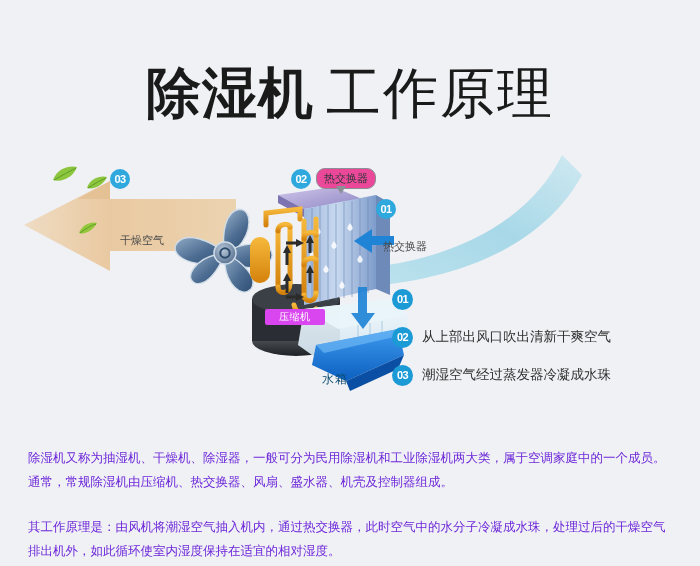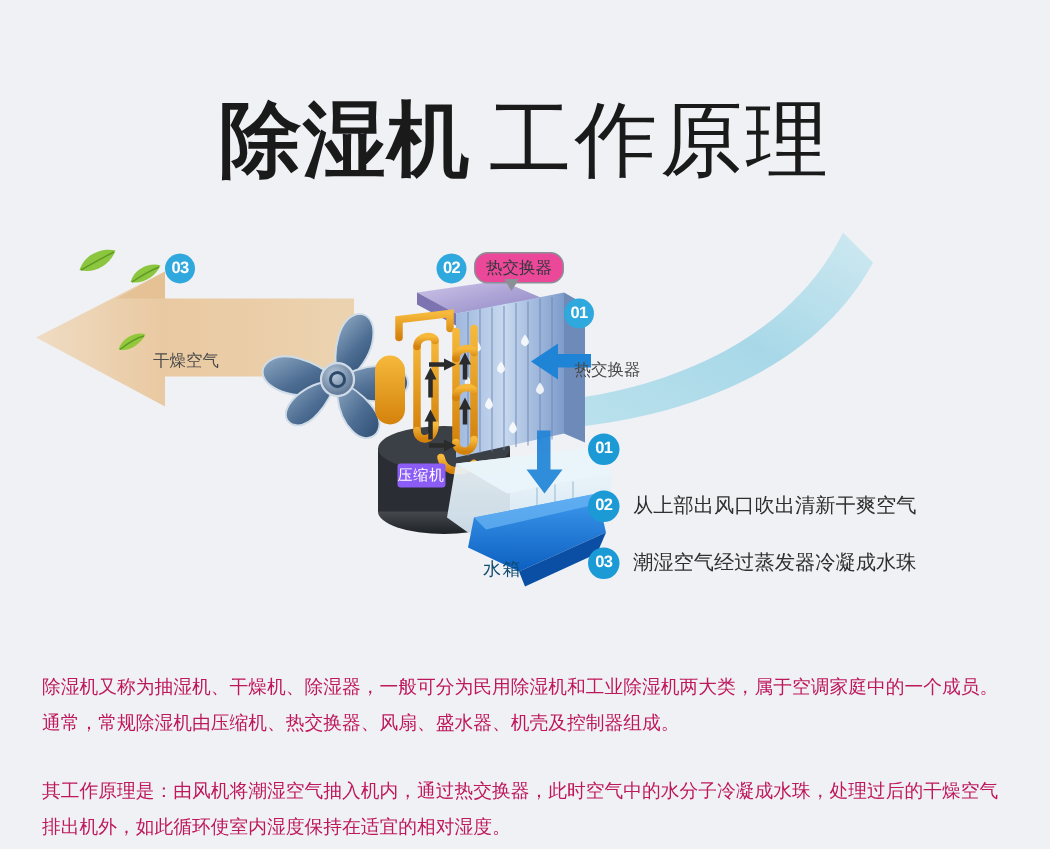--- a/index.html
+++ b/index.html
@@ -56,22 +56,22 @@
     position:absolute; border:1px solid #8b8f96; border-radius:9px;
     background:#ec4899; padding:2px 7px; font-size:11px; color:#33373d;
     white-space:nowrap;
   }
   .callout-tail {
     position:absolute; width:0; height:0;
     border-left:5px solid transparent; border-right:5px solid transparent;
     border-top:8px solid #8b8f96;
   }
   .chip-dark {
-    position:absolute; background:#8b5cf6; color:#fff; font-size:10px;
-    padding:1px 0; border-radius:2px; white-space:nowrap; letter-spacing:0.5px;
+    position:absolute; background:#d946ef; color:#fff; font-size:10px;
+    padding:1px 14px; border-radius:2px; white-space:nowrap; letter-spacing:0.5px;
   }
   .chip-plain {
     position:absolute; color:#0c4a6e; font-size:12px; white-space:nowrap;
     font-weight:400; letter-spacing:1px;
   }
 
   
   .bullets { position:absolute; left:392px; top:256px; width:300px; }
   .bullet-row { display:flex; align-items:center; height:38px; }
   .bullet-badge {
@@ -79,21 +79,21 @@
     color:#fff; font-size:11px; font-weight:700; line-height:21px;
     text-align:center; flex:0 0 auto; letter-spacing:-0.5px;
   }
   .bullet-text {
     margin-left:9px; font-size:13.5px; color:#2f2f2f; white-space:nowrap;
     font-family:"Liberation Sans","DejaVu Sans",sans-serif;
   }
 
   
   .body-copy { position:absolute; left:28px; top:422px; width:646px; }
-  .para { font-size:12.5px; line-height:24px; color:#be185d; }
+  .para { font-size:12.5px; line-height:24px; color:#6d28d9; }
   .para + .para { margin-top:21px;font-family:Liberation Serif, serif; }
 </style>
 </head>
 <body>
 
 <div class="page">
 
   <div class="title-wrap">
     <span class="title-bold">除湿机</span><span class="title-light">工作原理</span>
   </div>
@@ -260,21 +260,21 @@
       <g fill="#1f83d6">
         <path d="M120,118 l9,0 l0,26 l8,0 l-12,16 l-12,-16 l7,0 l0,-26 z" opacity="0.92"></path>
       </g>
 
       <polygon points="78,176 160,160 166,186 108,212 74,196" fill="url(#gTank)"></polygon>
       <polygon points="78,176 160,160 156,168 86,184" fill="#6cb6f5" opacity="0.7"></polygon>
       <polygon points="108,212 166,186 160,200 112,222" fill="#0a4fa4"></polygon>
     </svg>
 
     <div class="badge-sm" style="left:110px; top:30px;">03</div>
-    <div class="ill-label" style="left:102px; top:94px;text-align:center;">干燥空气</div>
+    <div class="ill-label" style="left:120px; top:94px;text-align:center;">干燥空气</div>
 
     <div class="badge-sm" style="left:291px; top:30px;">02</div>
     <div class="callout" style="left:316px; top:29px;">热交换器</div>
     <div class="callout-tail" style="left:336px; top:47px;"></div>
 
     <div class="badge-sm" style="left:376px; top:60px;">01</div>
     <div class="ill-label" style="left:383px; top:100px;">热交换器</div>
 
     <div class="chip-dark" style="left:265px; top:170px;">压缩机</div>
     <div class="chip-plain" style="left:322px; top:232px;">水箱</div>

